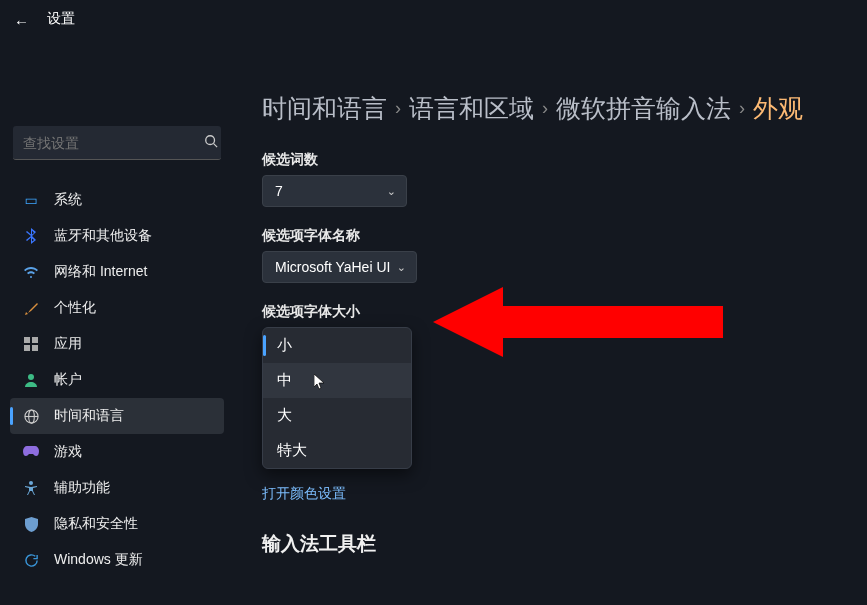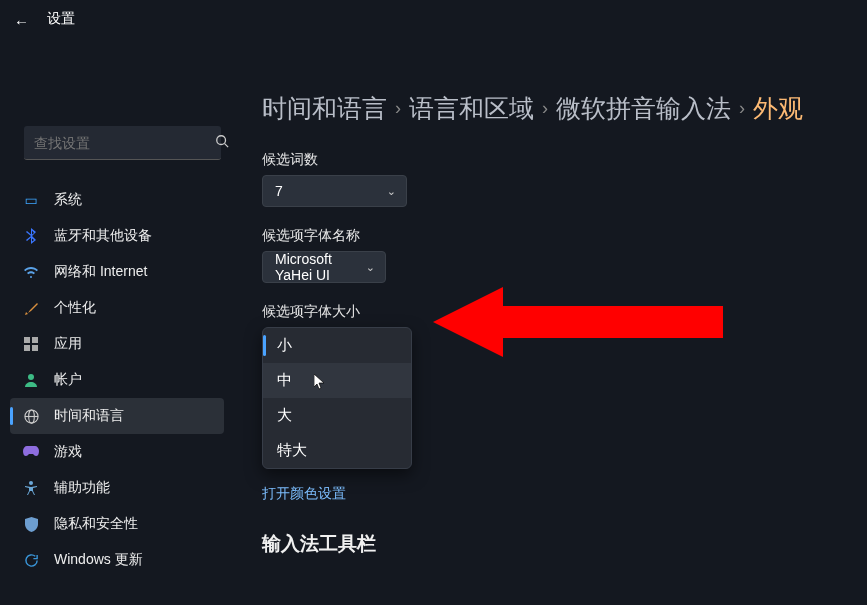--- a/index.html
+++ b/index.html
@@ -2,39 +2,39 @@
 <html><head>
   <meta charset="utf-8">
   <style>
     * { margin: 0; padding: 0; box-sizing: border-box; font-family: "Segoe UI", "Microsoft YaHei", sans-serif; }
     body { background: #141820; color: #fff; width: 867px; height: 605px; overflow: hidden; position: relative; display: flex; flex-direction: column; }
     .header { display: flex; align-items: center; gap: 18px; padding: 8px 14px; height: 38px; }
     .back-btn { color: #fff; cursor: pointer; font-size: 15px; }
     .title { font-size: 14px; font-weight: 400; }
     .body { display: flex; flex: 1; overflow: hidden; }
     .sidebar { width: 234px; padding: 0 10px; flex-shrink: 0; display: flex; flex-direction: column; }
-    .searchbox { display: flex; align-items: center; background: #242933; border-radius: 3px; padding: 8px 10px; margin: 88px 3px 22px 14px; height: 34px; border-bottom: 1px solid #555; }
+    .searchbox { display: flex; align-items: center; background: #242933; border-radius: 3px; padding: 8px 10px; margin: 88px 3px 22px 3px; height: 34px; border-bottom: 1px solid #555; }
     .searchbox input { flex: 1; background: transparent; border: none; outline: none; color: #ccc; font-size: 14px; }
     .search-icon { color: #ccc; font-size: 13px; }
     .nav { display: flex; flex-direction: column; }
     .nav-item { display: flex; align-items: center; gap: 14px; padding: 9px 12px; border-radius: 4px; font-size: 14px; cursor: pointer; color: #eee; position: relative; }
     .nav-item.active { background: #2b3038; }
     .nav-item.active::before { content: ""; position: absolute; left: 0; top: 9px; bottom: 9px; width: 3px; background: #4aa3ff; border-radius: 2px; }
     .nav-icon { width: 18px; height: 18px; display: flex; align-items: center; justify-content: center; font-size: 14px; }
     .main { flex: 1; padding: 54px 20px 0 28px; overflow: hidden; }
     .breadcrumb { display: flex; align-items: center; flex-wrap: wrap; gap: 8px; font-size: 25px; margin-bottom: 26px; }
     .bc-segment { color: #b9bec8; cursor: pointer; }
     .bc-segment.last { color: #fdba74; }
     .bc-sep { color: #888; font-size: 18px; }
     .section-title { font-size: 19px; font-weight: 600; margin-bottom: 18px; color: #f0f0f0; }
-    .label { font-size: 14px; color: #e8e8e8; margin-bottom: 6px; }
+    .label { font-size: 14px; color: #e8e8e8; margin-bottom: 6px; font-weight: bold; }
     .select-ctl { background: #2b313b; border: 1px solid #3a4049; border-radius: 4px; height: 32px; display: flex; align-items: center; justify-content: space-between; padding: 0 10px 0 12px; font-size: 14px; cursor: pointer; margin-bottom: 20px; }
     .select-ctl .chev { font-size: 11px; color: #ccc; }
     .w-140 { width: 145px; }
-    .w-155 { width: 124px; }
+    .w-155 { width: 155px; }
     .dropdown { background: #272b33; border: 1px solid #373d48; border-radius: 6px; width: 150px; overflow: hidden; box-shadow: 0 6px 16px rgba(0,0,0,0.5); margin-bottom: 10px; }
     .opt { padding: 8px 14px; font-size: 15px; cursor: pointer; position: relative; }
     .opt.selected::before { content: ""; position: absolute; left: 0; top: 7px; bottom: 7px; width: 3px; background: #4aa3ff; border-radius: 2px; }
     .opt.hover { background: #31363f; }
     .link { color: #7cbdfd; font-size: 14px; cursor: pointer; margin-top: 6px; margin-bottom: 28px; display: inline-block; }
     .arrow { position: absolute; left: 433px; top: 282px; pointer-events: none; }
     .cursor { position: absolute; left: 314px; top: 374px; font-size: 14px; color: #fff; pointer-events: none; }
     .blue-sys { color: #3ea6ff; }
     .blue-bt { color: #3a76ff; }
     .blue-net { color: #5aa2e8; }

